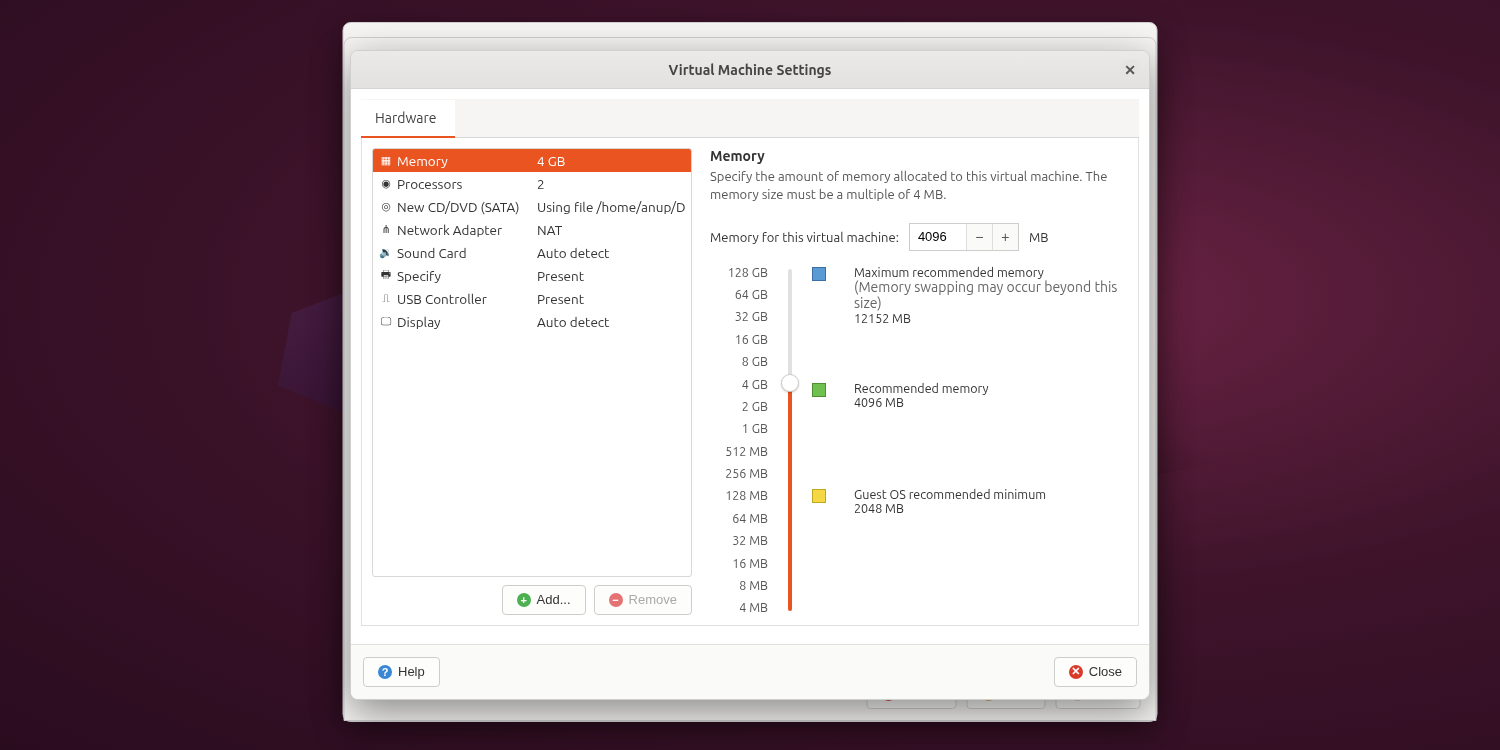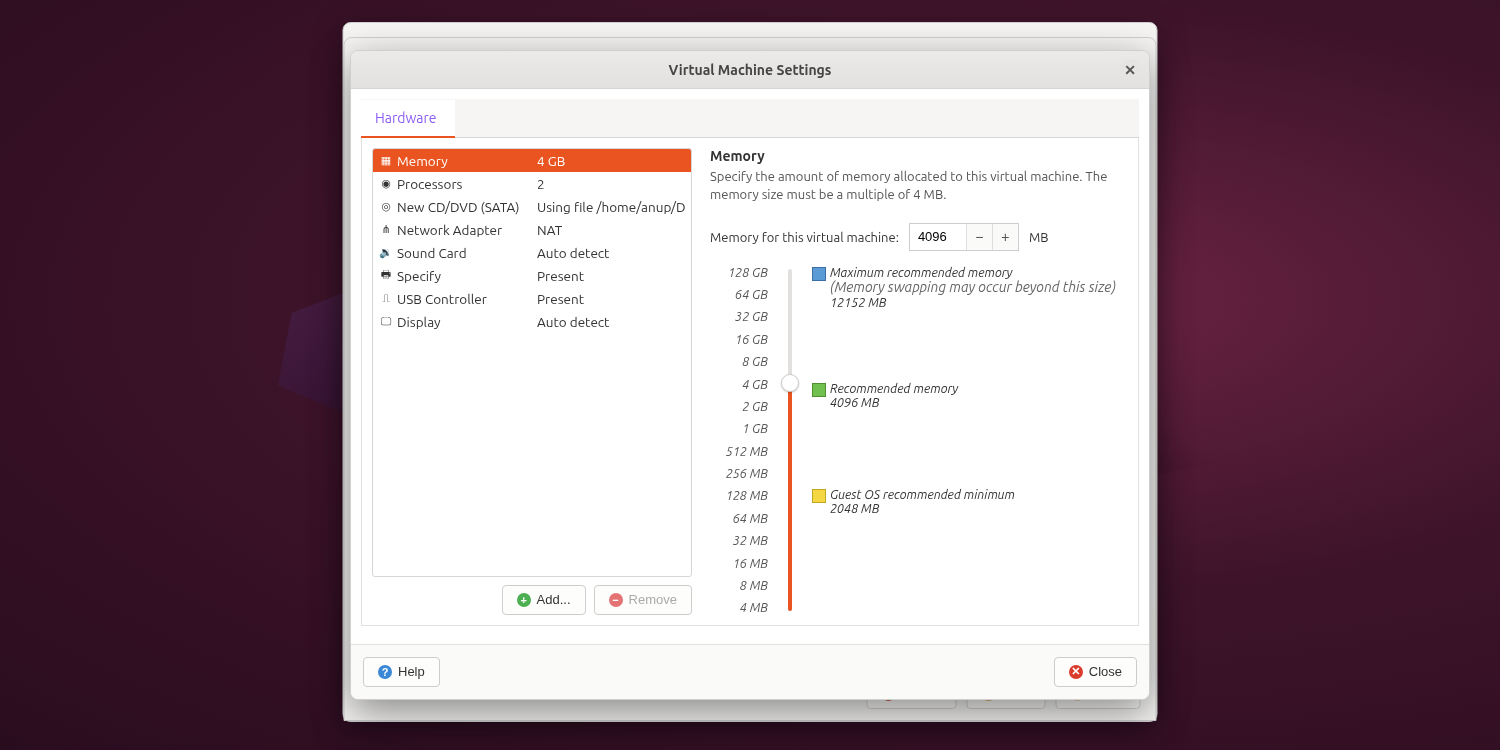--- a/index.html
+++ b/index.html
@@ -106,21 +106,21 @@
 
   
   .tabs {
     border-bottom: 1px solid #d9d7d5;
     margin: -8px -8px 0 -8px;
     background: #f6f5f4;
   }
   .tab {
     display: inline-block;
     padding: 10px 18px 10px 14px;
-    color: #8b5cf6;
+    color: #404040;
     border-bottom: 2px solid #e95420;
     font-size: 14px;
     cursor: pointer;
     background: #fff;
     position: relative;
     top: 1px;
   }
   .panel-wrap {
     border: 1px solid #e2e0de;
     border-top: none;
@@ -225,21 +225,20 @@
     cursor: pointer;
     font-size: 14px;
     color: #555;
   }
 
   
   .slider-zone {
     display: flex;
     gap: 14px;
     align-items: flex-start;
-    font-style: italic;
   }
   .tick-labels {
     width: 58px;
     text-align: right;
     font-size: 12.5px;
     color: #555;
     display: flex;
     flex-direction: column;
     justify-content: space-between;
     height: 350px;
@@ -283,21 +282,21 @@
   }
   .legend {
     flex: 1;
     position: relative;
     font-size: 12.5px;
     height: 350px;
   }
   .legend-item {
     position: absolute;
     display: flex;
-    gap: 4px;
+    gap: 28px;
     align-items: flex-start;
   }
   .swatch {
     width: 14px; height: 14px;
     border: 1px solid #888;
     margin-top: 2px;
     flex: 0 0 14px;
   }
   .sw-blue { background: #5a9bd5; border-color: #3a6ea5; }
   .sw-green { background: #70c050; border-color: #4f9030; }

